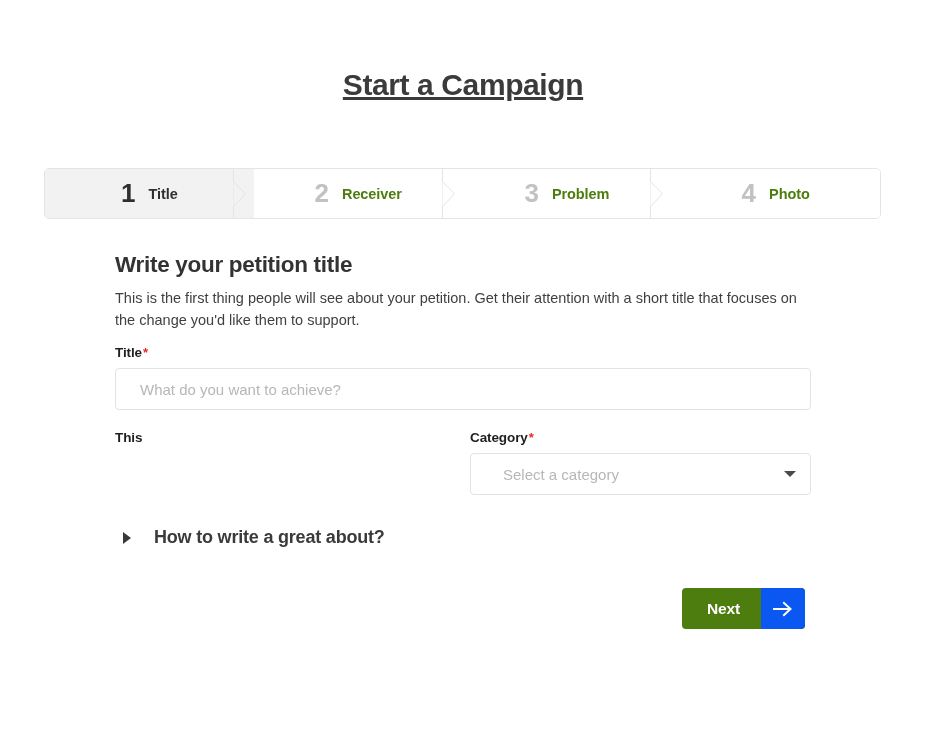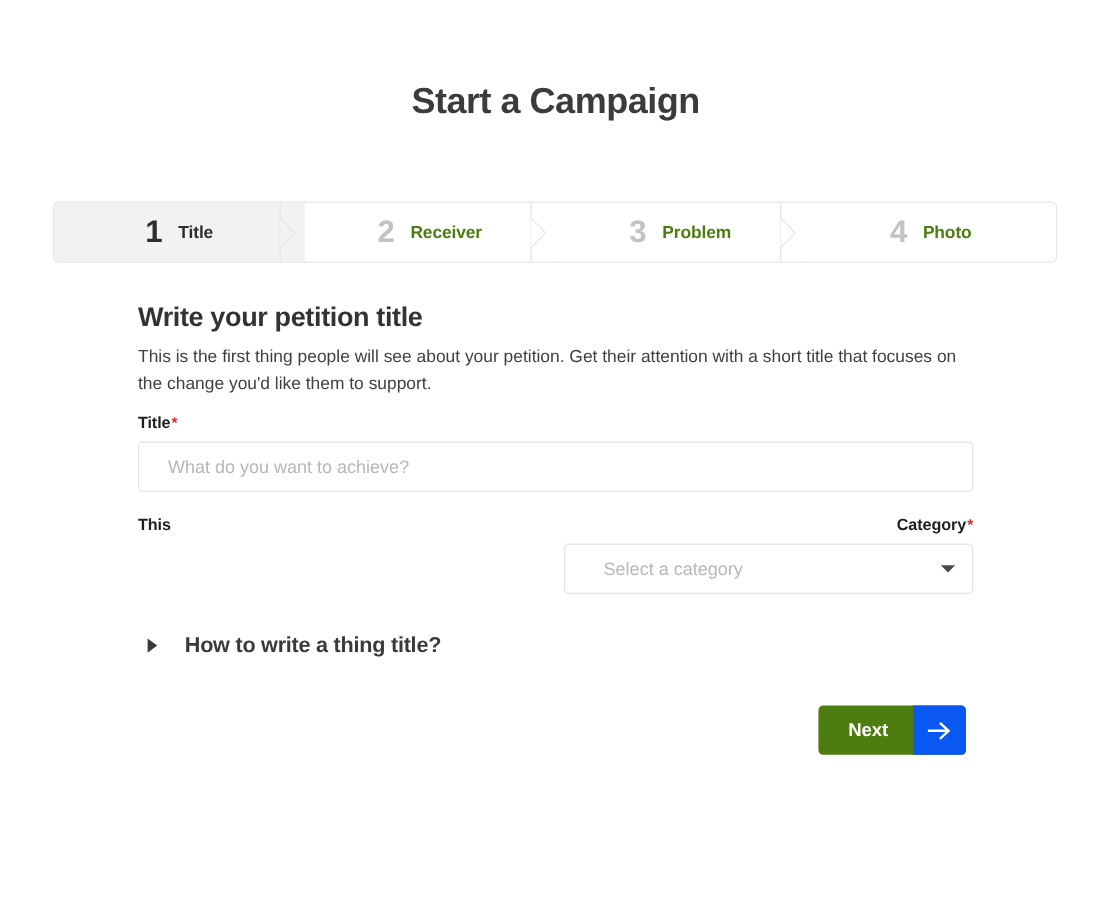--- a/index.html
+++ b/index.html
@@ -16,20 +16,21 @@
   .page-title {
     position: absolute;
     top: 68px;
     left: 0;
     width: 926px;
     text-align: center;
     font-size: 30px;
     font-weight: bold;
     letter-spacing: -0.4px;
     color: #3b3b3b;
+    text-decoration: underline;
   }
 
   
   .stepper {
     position: absolute;
     left: 44px;
     top: 168px;
     width: 837px;
     height: 51px;
     display: flex;
@@ -130,21 +131,21 @@
     font-size: 15px;
     color: #2a2a2a;
     font-family: "Liberation Sans", sans-serif;
     outline: none;
   }
   .text-input::placeholder { color: #b7b7b7; }
 
   .row-title { position: absolute; left: 0; top: 93px; width: 696px; }
   .row-two { position: absolute; left: 0; top: 178px; width: 696px; display: flex; }
   .col-goal { width: 341px; margin-right: 14px; }
-  .col-cat { width: 341px; text-align: right; }
+  .col-cat { width: 341px; }
 
   .select-wrap { position: relative; width: 100%; }
   .select-box {
     width: 100%;
     height: 42px;
     border: 1px solid #e3e3e3;
     border-radius: 4px;
     background: #ffffff;
     display: flex;
     align-items: center;
@@ -298,21 +299,21 @@
           <span>Select a category</span>
         </div>
         <span class="select-arrow"></span>
       </div>
     </div>
 
   </div>
 
   <div class="accordion">
     <span class="accordion-marker"></span>
-    <span class="accordion-label">How to write a thing title?</span>
+    <span class="accordion-label">How to write a great about?</span>
   </div>
 
 </div>
 
 <button class="next-btn">
   <span class="next-label">Next</span>
   <span class="next-arrow-cell">
     <svg width="20" height="16" viewBox="0 0 20 16" xmlns="http://www.w3.org/2000/svg">
       <path d="M1 8 H17 M11 2 L17.5 8 L11 14" stroke="#ffffff" stroke-width="2" fill="none" stroke-linecap="square" stroke-linejoin="miter"></path>
     </svg>

